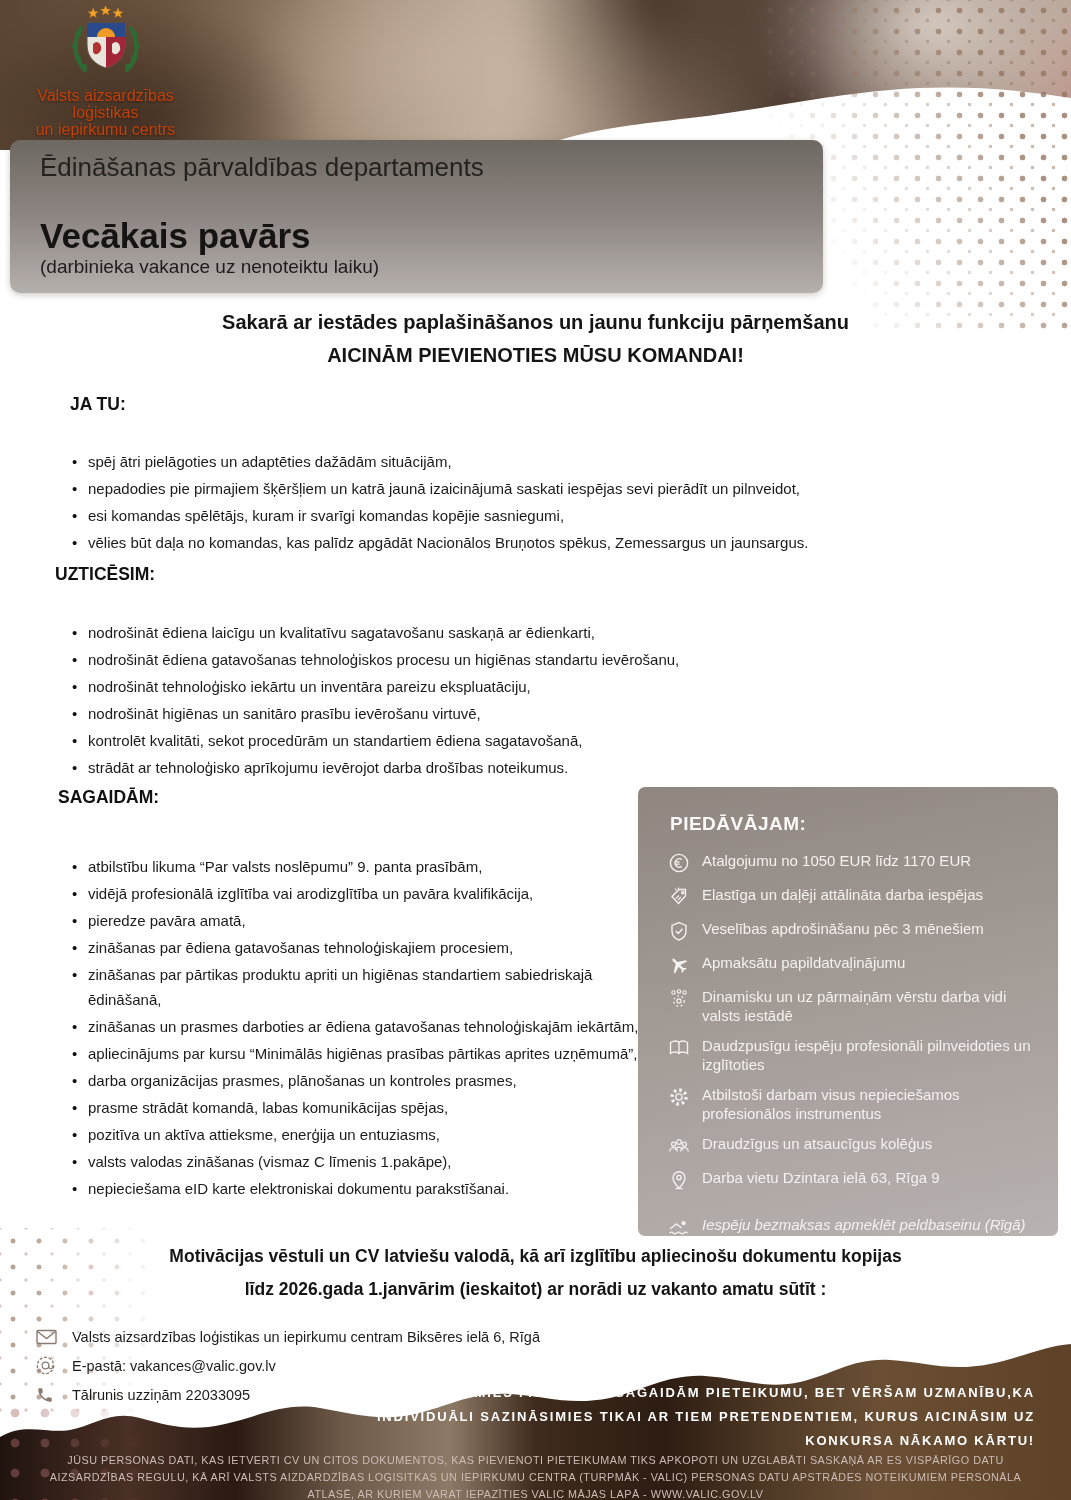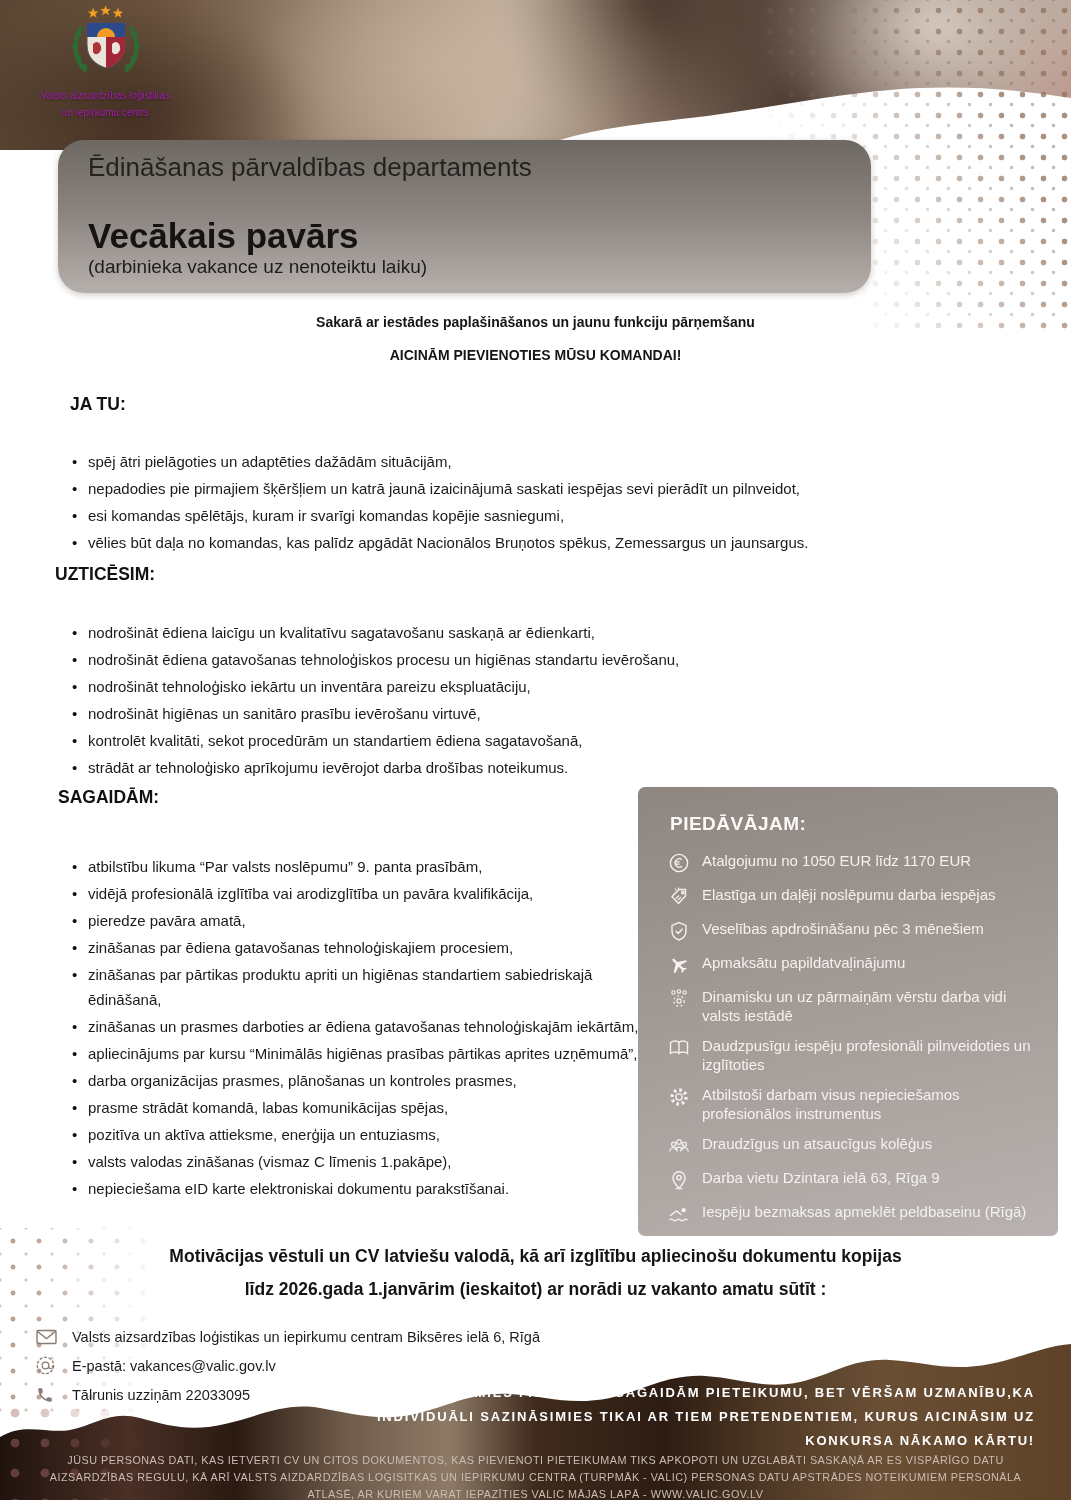--- a/index.html
+++ b/index.html
@@ -44,52 +44,51 @@
   }
   .dots-bottom-left{
     left:0;top:1398px;width:150px;height:102px;
     background-image:radial-gradient(circle, rgba(170,110,110,.45) 4px, transparent 4.8px);
     background-size:30px 30px;
     -webkit-mask-image:linear-gradient(75deg,#000 30%,transparent 90%);
             mask-image:linear-gradient(75deg,#000 30%,transparent 90%);
   }
   
   .logo-block{position:absolute;left:8px;top:6px;width:195px;text-align:center;}
-  .org-name{margin-top:3px;color:#a21caf;font-size:10px;line-height:17px;text-shadow:0 1px 2px rgba(20,10,5,.5);}
+  .org-name{margin-top:3px;color:#c2410c;font-size:16px;line-height:17px;text-shadow:0 1px 2px rgba(20,10,5,.5);}
   
   .band{
-    position:absolute;left:10px;top:140px;width:813px;height:153px;border-radius:26px;
+    position:absolute;left:10px;top:140px;width:813px;height:153px;border-radius:10px;
     background:linear-gradient(180deg,#6e6862 0%,#8b8480 48%,#b6b0ad 100%);
     box-shadow:0 2px 6px rgba(60,50,45,.25);
-    margin-left:48px;
   }
   .band .dept{position:absolute;left:30px;top:12px;font-size:26px;color:#24221f;}
   .band .pos{position:absolute;left:30px;top:76px;font-size:35px;font-weight:bold;color:#161412;}
   .band .note{position:absolute;left:30px;top:116px;font-size:19px;color:#1f1d1b;}
   
-  .intro{position:absolute;left:0;top:306px;width:1071px;text-align:center;font-weight:bold;font-size:14px;line-height:33px;color:#151515;}
+  .intro{position:absolute;left:0;top:306px;width:1071px;text-align:center;font-weight:bold;font-size:20px;line-height:33px;color:#151515;}
   .h-sec{position:absolute;font-weight:bold;font-size:17.5px;color:#111;}
   .h-jatu{left:55px;top:394px;margin-left:15px;}
   .h-uzt{left:55px;top:564px;}
   .h-sag{left:58px;top:787px;}
   ul.blist{position:absolute;list-style:none;margin:16px;padding:0;font-size:15px;line-height:25px;}
   ul.blist li{position:relative;padding-left:17px;margin-bottom:2px;}
   ul.blist li::before{content:"•";position:absolute;left:1px;top:0;font-size:15px;color:#111;}
   .l-jatu{left:55px;top:433px;width:960px;}
   .l-uzt{left:55px;top:604px;width:940px;}
   .l-sag{left:55px;top:838px;width:572px;}
   
   .offers{
     position:absolute;left:638px;top:787px;width:420px;height:449px;border-radius:7px;
     background:linear-gradient(168deg,#8f8680 0%,#a29a95 45%,#b8b2b0 100%);
     color:#f4f1ef;box-sizing:border-box;padding:26px 18px 20px 30px;
   }
   .offers h2{margin:0 0 16px 2px;font-size:19px;letter-spacing:.5px;color:#fbf9f8;}
   .offer-row{display:flex;align-items:flex-start;margin-bottom:11px;}
-  .offer-row.gap{margin-top:11px;}
+  .offer-row.gap{margin-top:24px;font-style:italic;}
   .offer-ico{flex:0 0 34px;padding-top:1px;}
   .offer-ico svg{display:block;}
   .offer-txt{font-size:15px;line-height:19px;color:#f4f1ef;}
   
   .apply{position:absolute;left:0;top:1240px;width:1071px;text-align:center;font-weight:bold;font-size:17.5px;line-height:33px;color:#141414;}
   
   .contacts{position:absolute;left:36px;top:1322px;text-align:center;}
   .c-row{display:flex;align-items:center;height:29px;}
   .c-ico{width:24px;margin-right:12px;display:flex;align-items:center;}
   .c-txt{font-size:14.5px;color:#1c1c1c;}
@@ -207,21 +206,21 @@
 
     <div class="offer-row">
       <span class="offer-ico">
         <svg width="22" height="22" viewBox="0 0 22 22" fill="none" stroke="#f4f1ef" stroke-width="1.4">
           <path d="M4,10.5 L11,3.5 h6.5 V10 L10.5,17.5 Z"></path>
           <circle cx="14.8" cy="6.6" r="1.2"></circle>
           <path d="M7,2.5 l1.5,2 M10,1.5 l.8,2.2" stroke-width="1.1"></path>
           <path d="M8,12.5 l3,-3 M10,14 l3,-3" stroke-width="1.1"></path>
         </svg>
       </span>
-      <span class="offer-txt">Elastīga un daļēji noslēpumu darba iespējas</span>
+      <span class="offer-txt">Elastīga un daļēji attālināta darba iespējas</span>
     </div>
 
     <div class="offer-row">
       <span class="offer-ico">
         <svg width="22" height="22" viewBox="0 0 22 22" fill="none" stroke="#f4f1ef" stroke-width="1.4">
           <path d="M11,2.6 L18,5.4 V11 c0,5 -3.2,7.8 -7,9 c-3.8,-1.2 -7,-4 -7,-9 V5.4 Z"></path>
           <path d="M7.8,11 l2.4,2.4 L14.6,8.8" stroke-width="1.5"></path>
         </svg>
       </span>
       <span class="offer-txt">Veselības apdrošināšanu pēc 3 mēnešiem</span>

